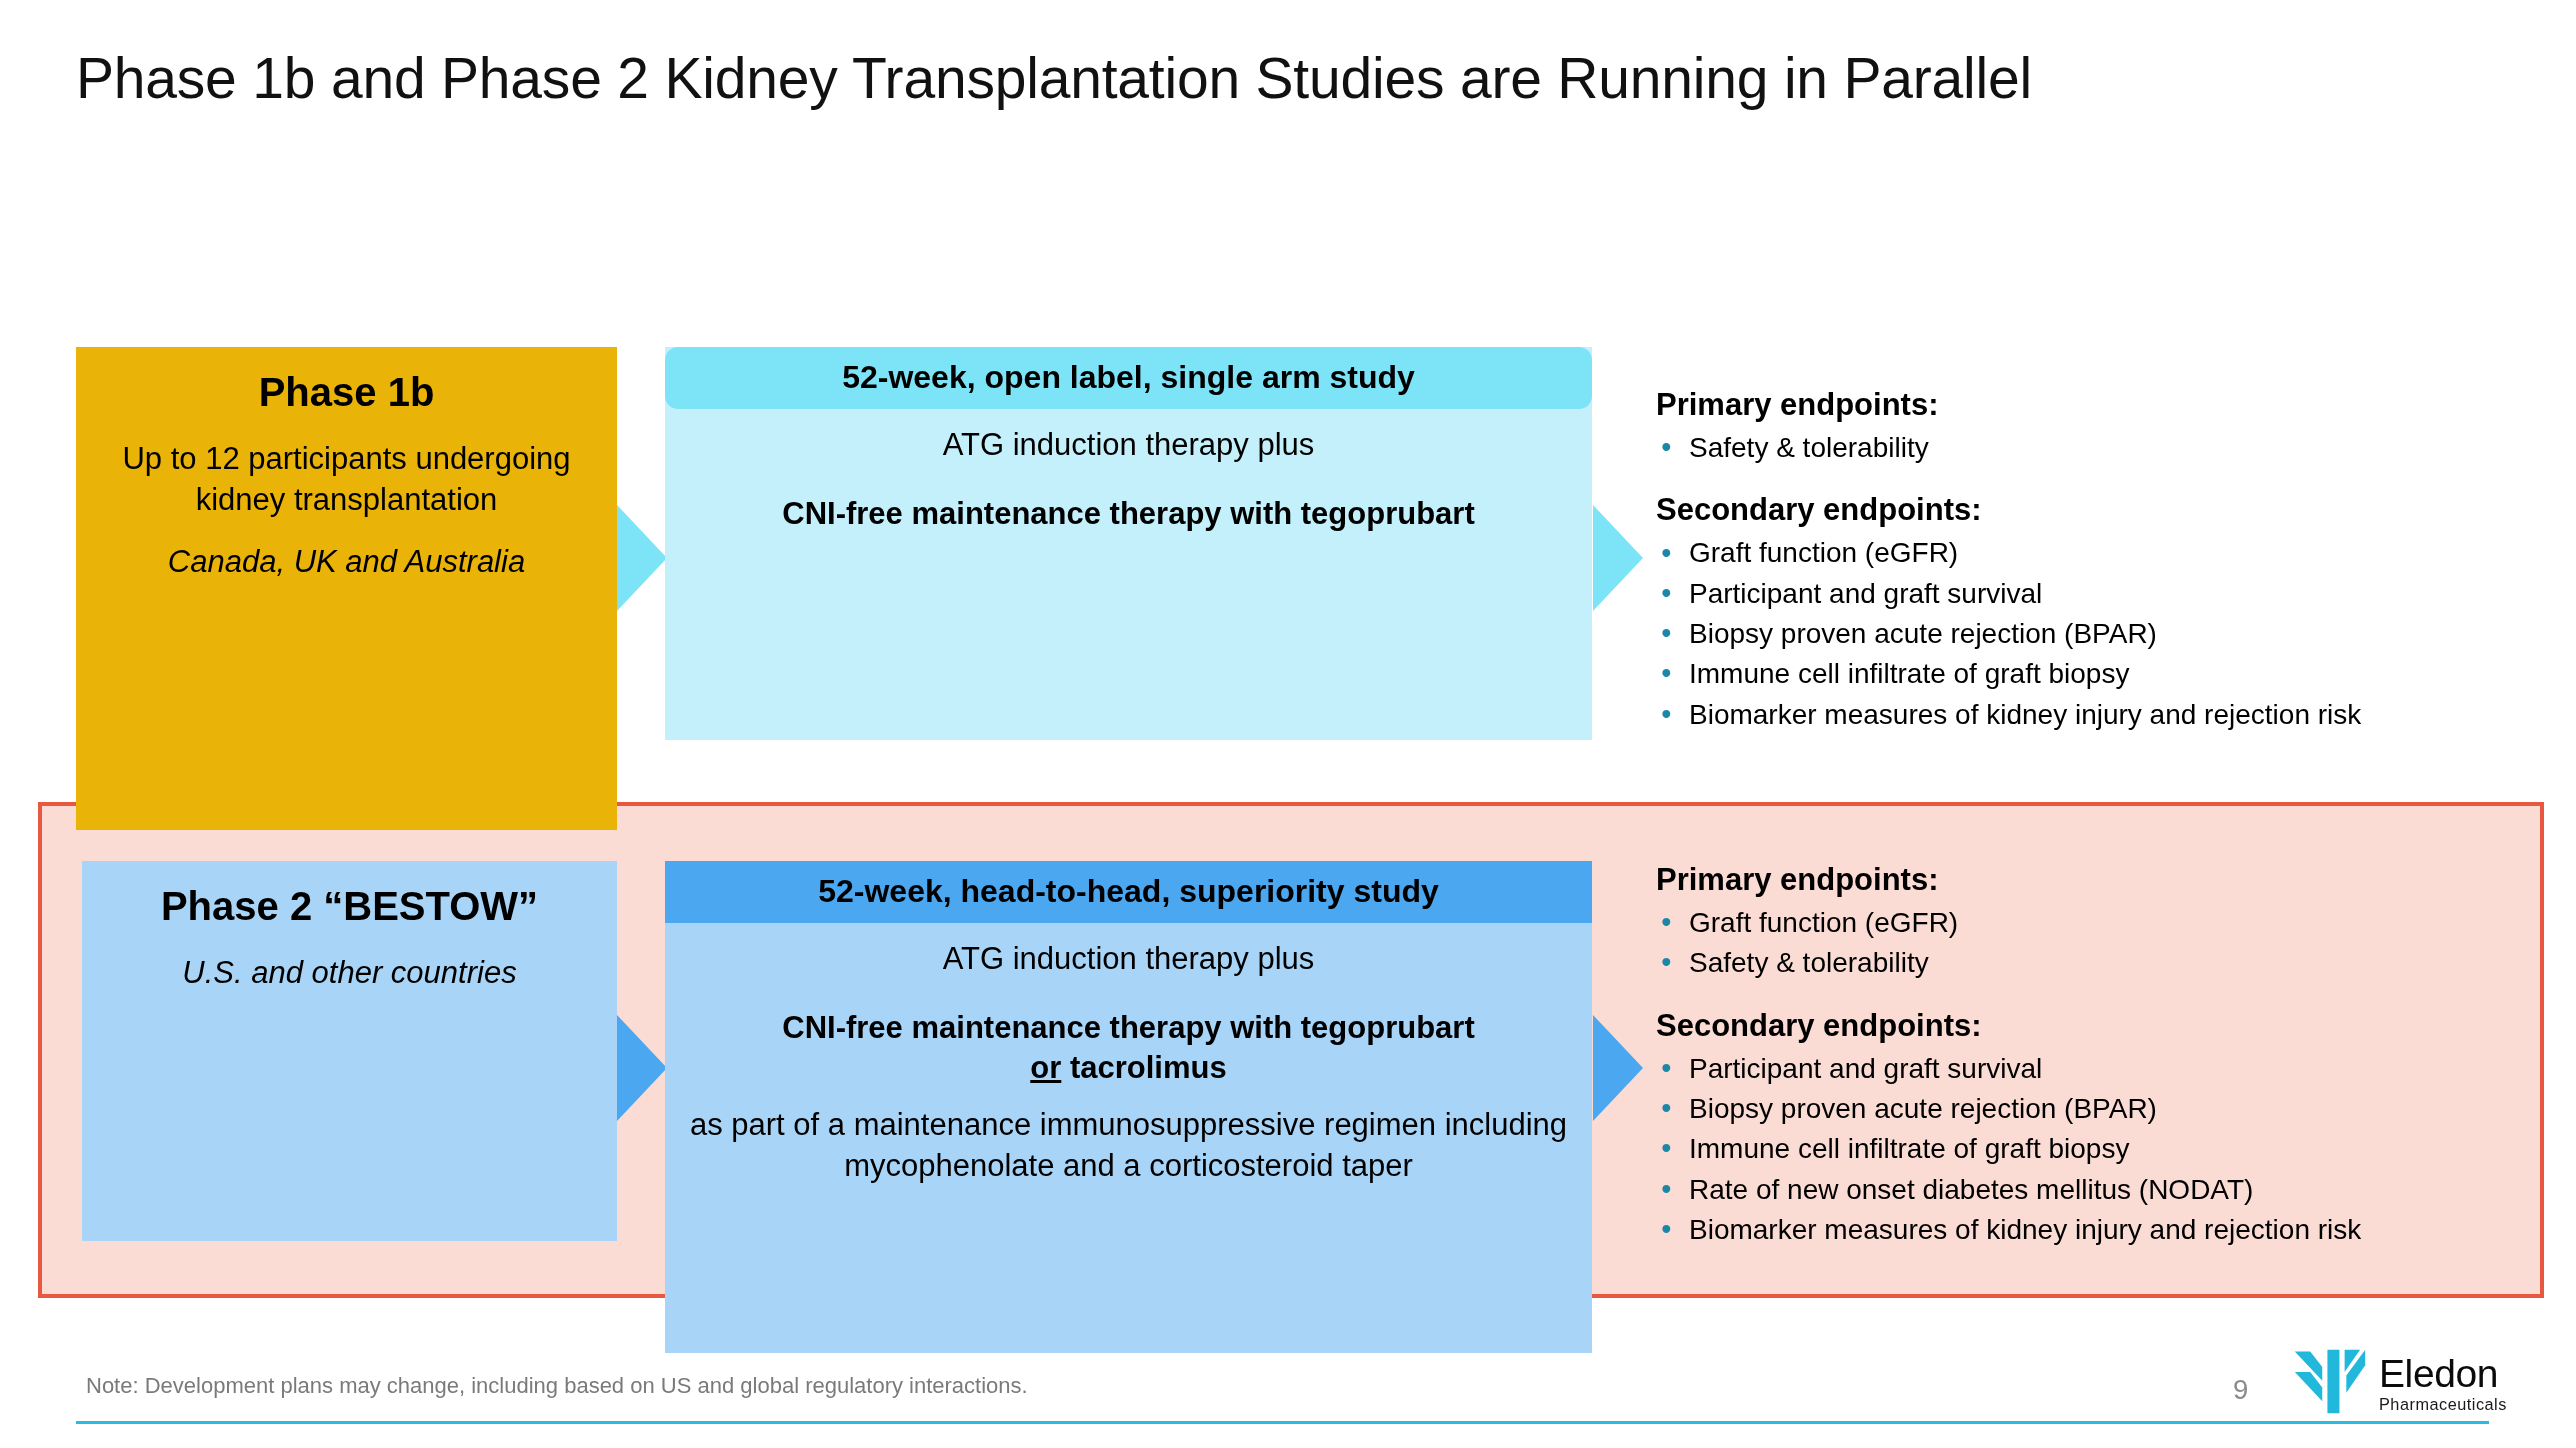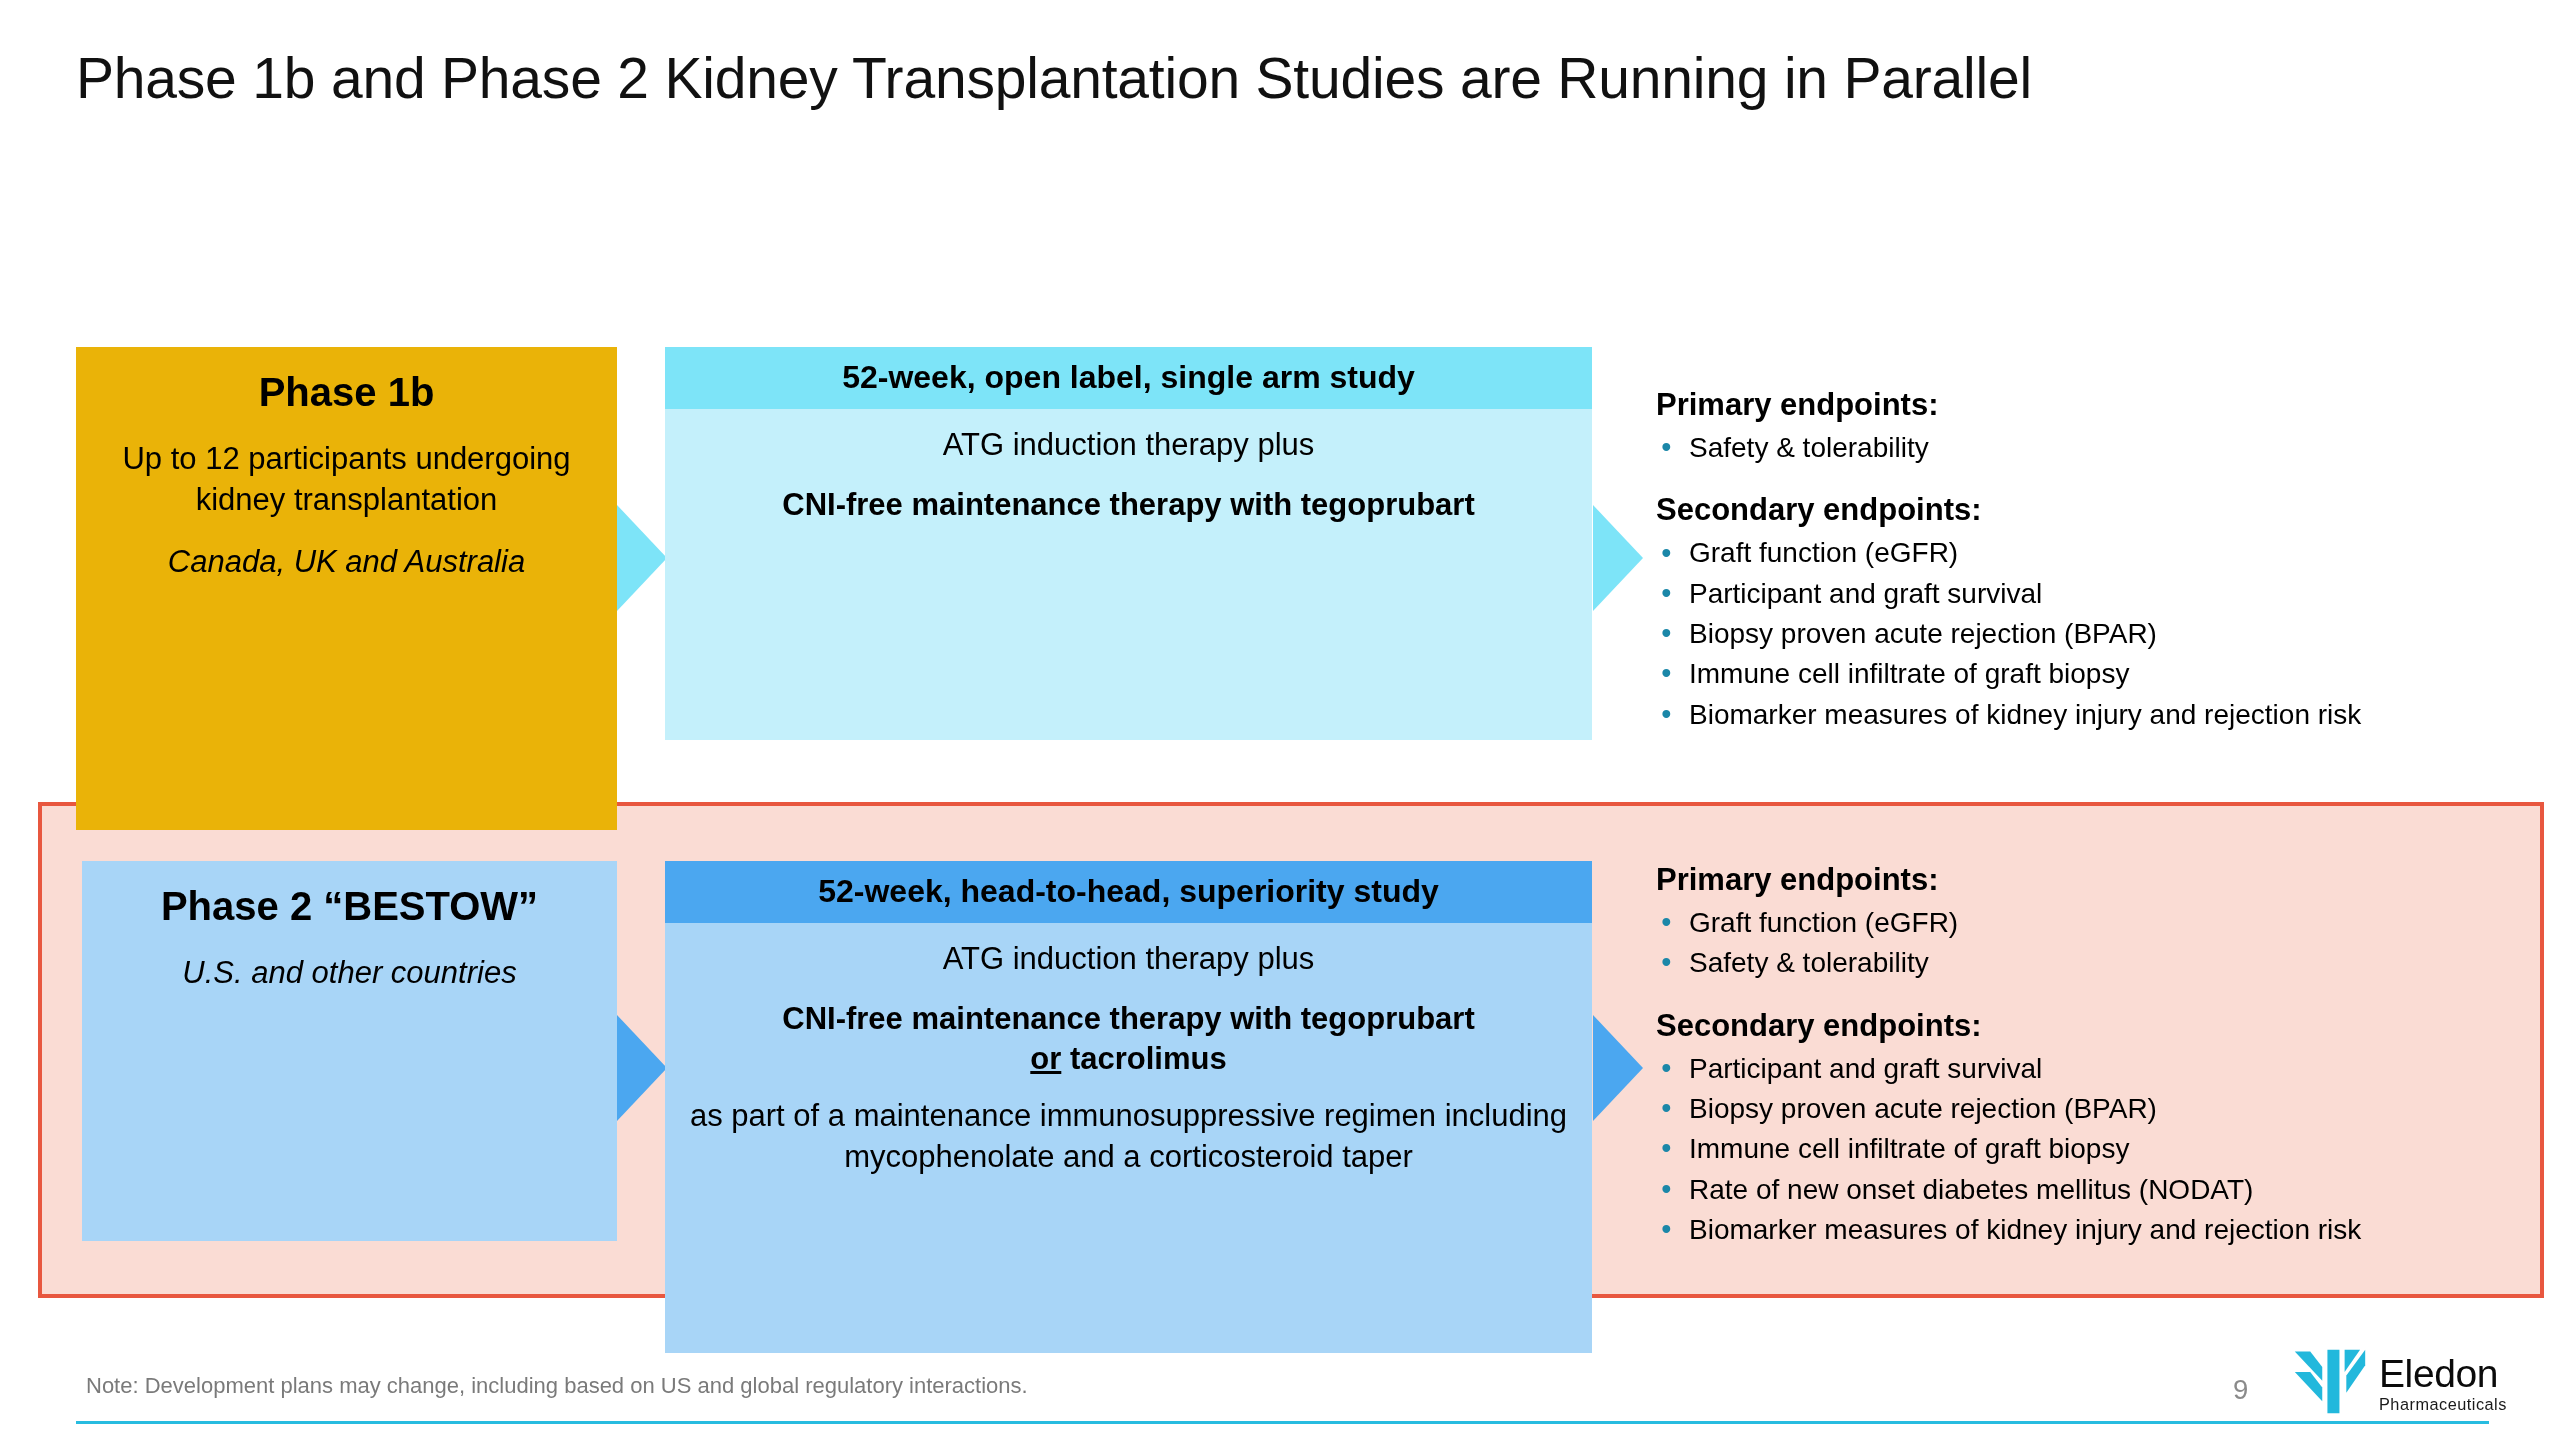--- a/index.html
+++ b/index.html
@@ -68,21 +68,21 @@
     box-sizing: border-box;
     text-align: center;
     padding: 15.5px 17px 8.6px 17px;
   }
   .mid-body p {
     margin: 0;
     font-size: 31px;
     line-height: 1.30;
   }
   .mid-body p.bold { font-weight: bold; }
-  .mid-body p.spacer-before { margin-top: 20px; }
+  .mid-body p.spacer-before { margin-top: 29px; }
   .mid-body p.small-gap { margin-top: 17px; }
   .mid-body u { text-decoration: underline; }
 
   
   .arrow {
     position: absolute;
     width: 0;
     height: 0;
     border-style: solid;
     border-top-color: transparent;
@@ -186,21 +186,21 @@
 
 <div class="left-box" style="left:76px; top:347px; width:541px; height:483px; background:#eab308;">
   <div class="phase-name">Phase 1b</div>
   <div class="detail">Up to 12 participants undergoing kidney transplantation</div>
   <div class="region">Canada, UK and Australia</div>
 </div>
 
 <div class="arrow" style="left:617px; top:505px; border-width:53px 0 53px 50px; border-left-color:#7DE4F8;"></div>
 
 <div class="mid-box" style="left:665px; top:347px; width:927px; height:393px; background:#C4F0FB;">
-  <div class="mid-header" style="background:#7DE4F8;">52-week, open label, single arm study</div>
+  <div class="mid-header" style="background:#7DE4F8;border-radius:13px;">52-week, open label, single arm study</div>
   <div class="mid-body">
     <p>ATG induction therapy plus</p>
     <p class="bold spacer-before">CNI-free maintenance therapy with tegoprubart</p>
   </div>
 </div>
 
 <div class="arrow" style="left:1593px; top:505px; border-width:53px 0 53px 50px; border-left-color:#7DE4F8;"></div>
 
 <div class="endpoints" style="left:1656px; top:385px; width:893px;">
   <p class="ep-title">Primary endpoints:</p>

